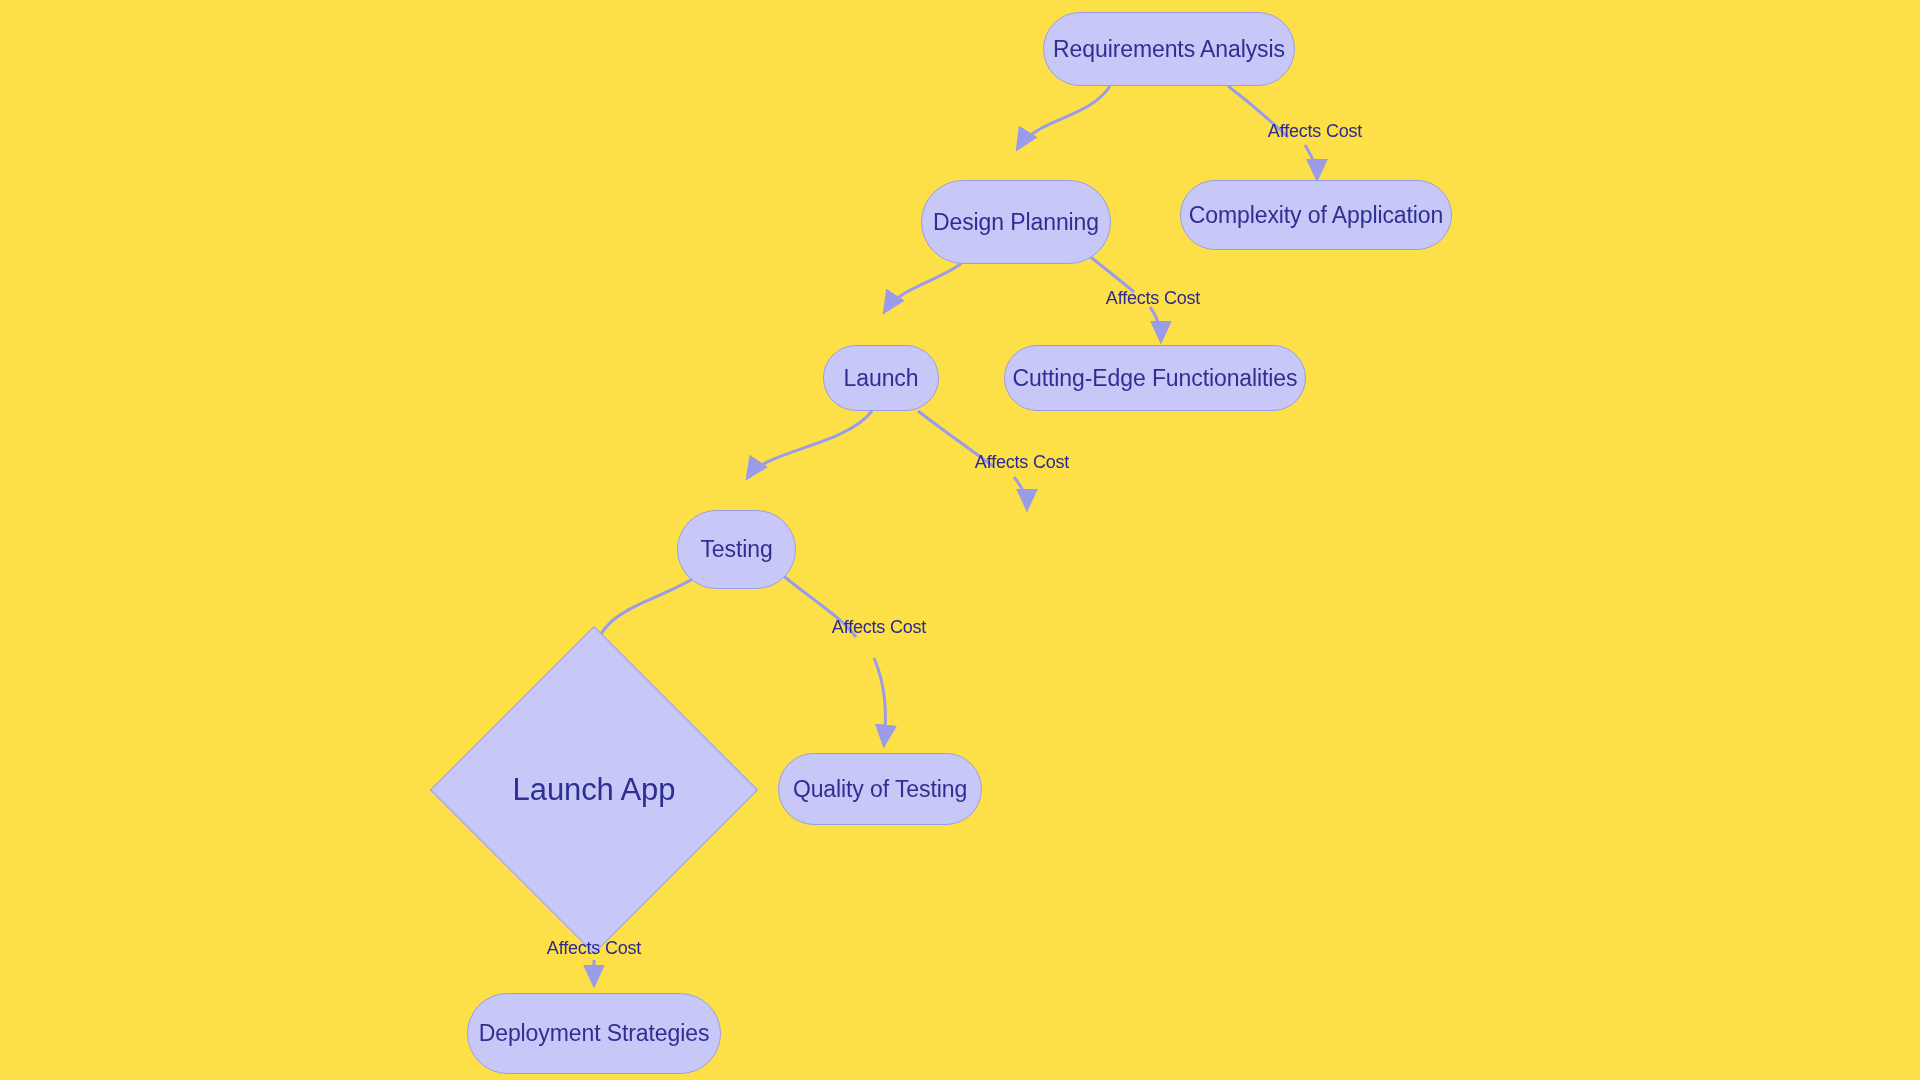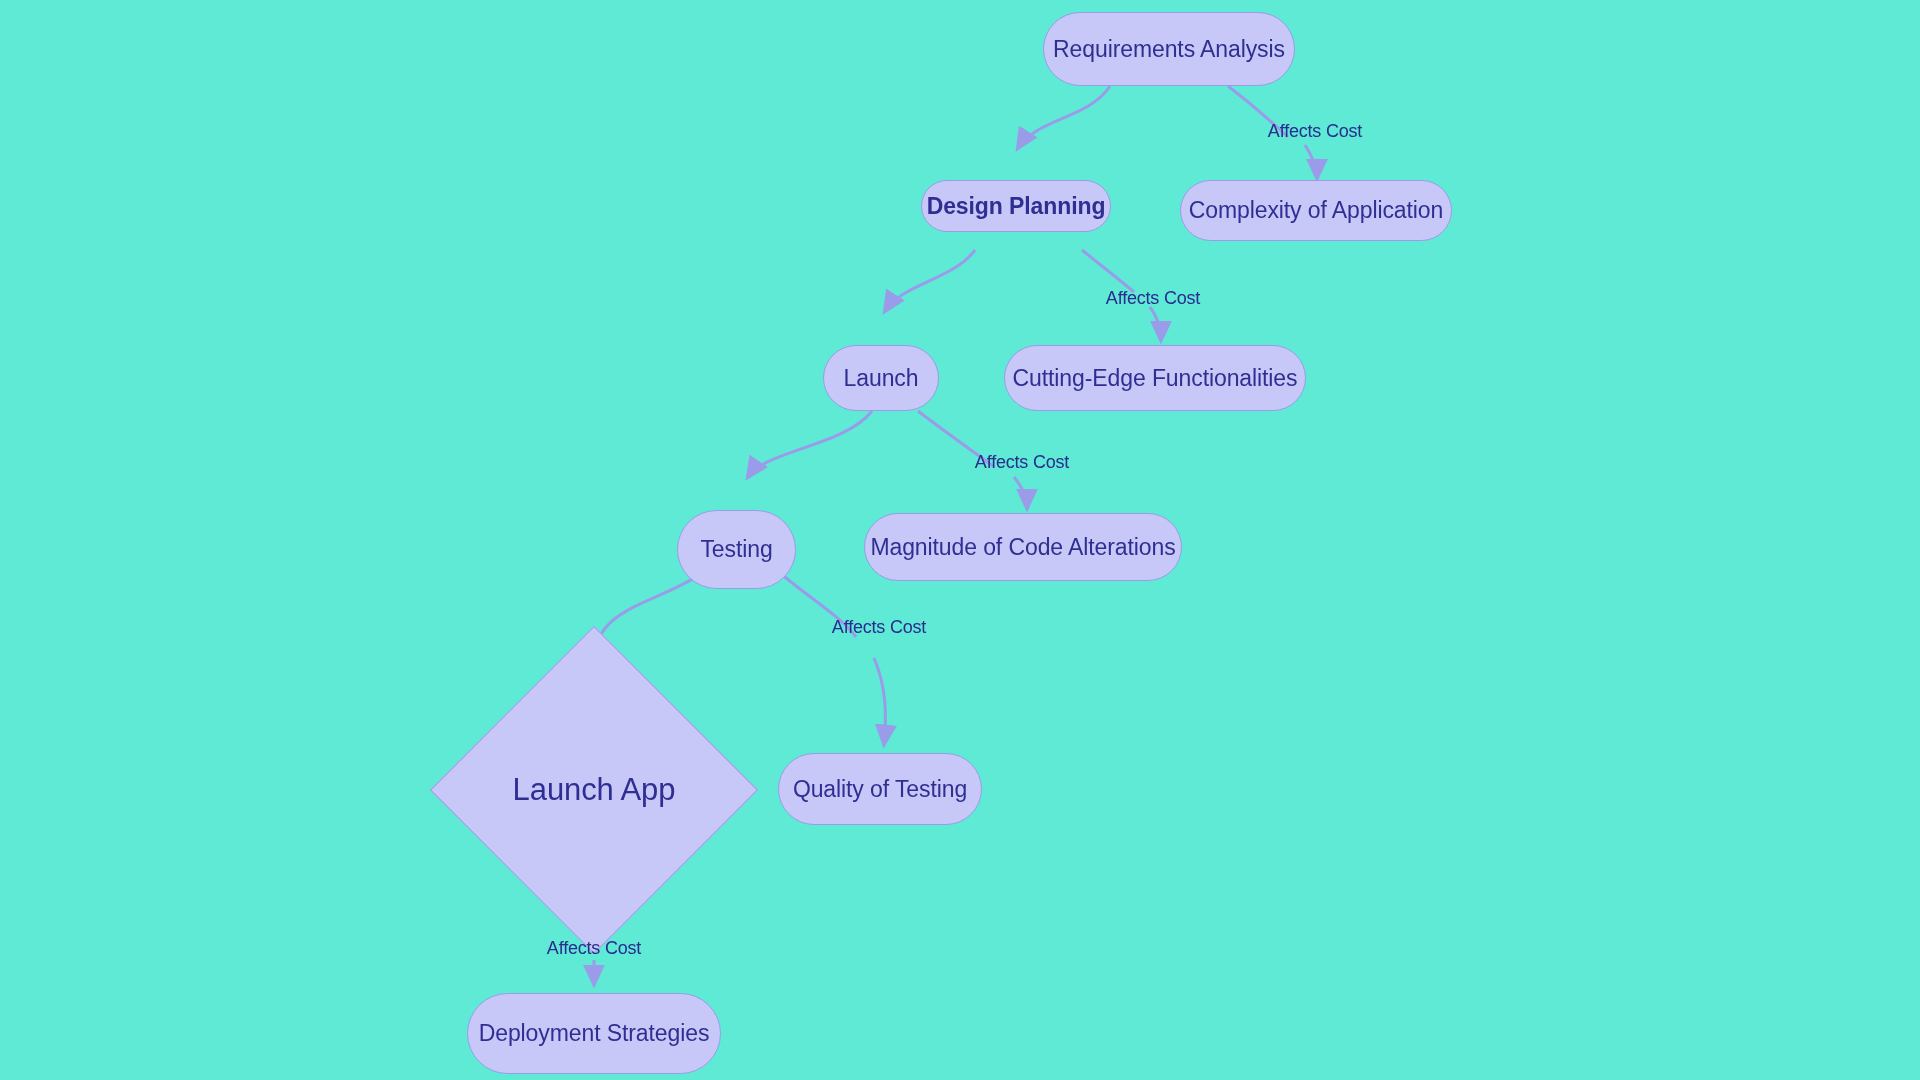--- a/index.html
+++ b/index.html
@@ -10,21 +10,21 @@
   body {
     width: 1920px;
     height: 1080px;
     overflow: hidden;
     font-family: "Liberation Sans", sans-serif;
   }
   #flowchart-root {
     position: relative;
     width: 1920px;
     height: 1080px;
-    background: #5eead4;
+    background: #fde047;
   }
   #edge-layer {
     position: absolute;
     left: 0;
     top: 0;
     width: 1920px;
     height: 1080px;
   }
   .node {
     position: absolute;
@@ -130,39 +130,36 @@
     <g>
       <path d="M 594,906 L 594,930" fill="none" stroke="#9a9cea" stroke-width="3"></path>
       <path d="M 594,960 L 594,984" fill="none" stroke="#9a9cea" stroke-width="3" marker-end="url(#arrowhead)"></path>
     </g>
   </svg>
 
   <div class="node pill" style="left:1043px; top:12px; width:252px; height:74px;">
     <span>Requirements Analysis</span>
   </div>
 
-  <div class="node pill" style="left:1180px; top:180px; width:272px; height:61px;">
+  <div class="node pill" style="left:1180px; top:180px; width:272px; height:70px;">
     <span>Complexity of Application</span>
   </div>
 
-  <div class="node pill" style="left:921px; top:180px; width:190px; height:52px;font-weight:bold;">
+  <div class="node pill" style="left:921px; top:180px; width:190px; height:84px;">
     <span>Design Planning</span>
   </div>
 
   <div class="node pill" style="left:1004px; top:345px; width:302px; height:66px;">
     <span>Cutting-Edge Functionalities</span>
   </div>
 
   <div class="node pill" style="left:823px; top:345px; width:116px; height:66px;">
     <span>Launch</span>
   </div>
 
-  <div class="node pill" style="left:864px; top:513px; width:318px; height:68px;">
-    <span>Magnitude of Code Alterations</span>
-  </div>
 
   <div class="node pill" style="left:677px; top:510px; width:119px; height:79px;">
     <span>Testing</span>
   </div>
 
   <div class="node pill" style="left:778px; top:753px; width:204px; height:72px;">
     <span>Quality of Testing</span>
   </div>
 
   <div class="node diamond" style="left:478px; top:674px; width:232px; height:232px;">

